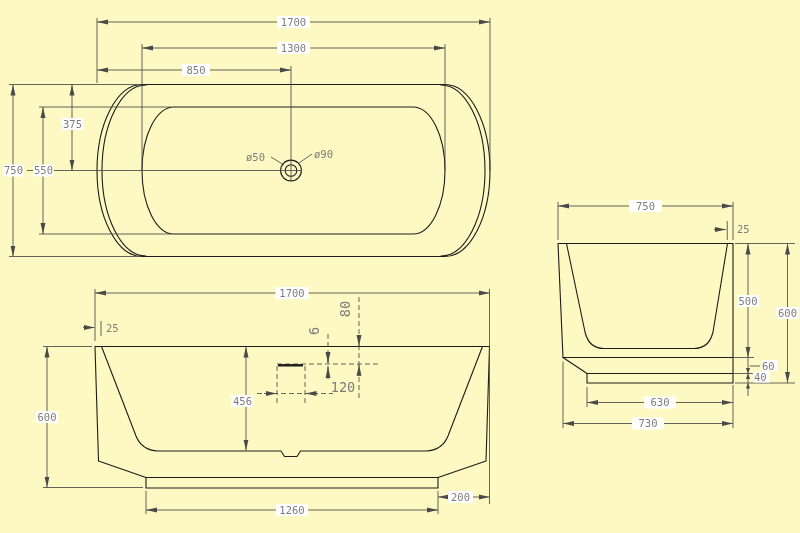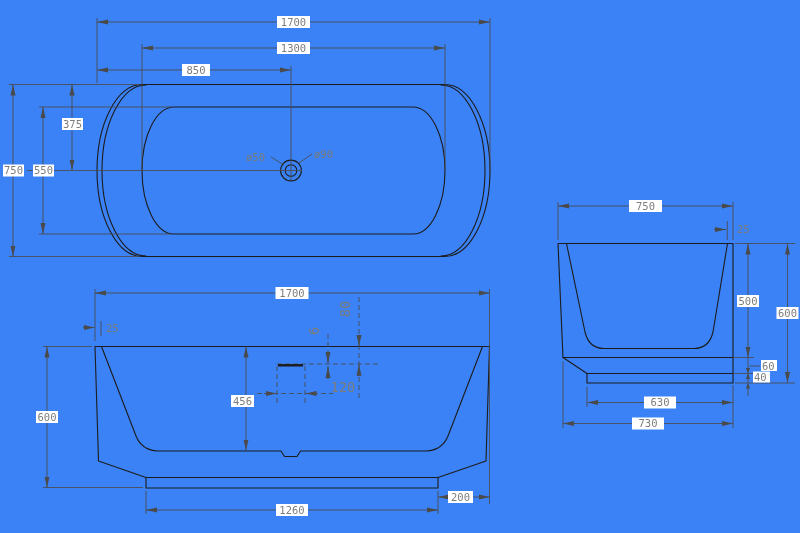--- a/index.html
+++ b/index.html
@@ -1,16 +1,16 @@
 <!DOCTYPE html>
 <html><head>
 <meta charset="utf-8">
 <style>
   html,body{margin:0;padding:0;background:#fff;}
-  .canvas{position:relative;width:800px;height:533px;background:#3b82f6;overflow:hidden;}
+  .canvas{position:relative;width:800px;height:533px;background:#fef9c3;overflow:hidden;}
   svg{display:block;}
   .out{stroke:#1c1c1c;stroke-width:1.1;fill:none;stroke-linejoin:round;stroke-linecap:round;}
   .dim{stroke:#4a4a4a;stroke-width:0.85;fill:none;}
   .dsh{stroke:#4a4a4a;stroke-width:0.85;fill:none;stroke-dasharray:5 3;}
   .bold{stroke:#1c1c1c;stroke-width:2.4;fill:none;}
   .lbl{font-family:"DejaVu Sans Mono","Liberation Mono",monospace;font-size:10.5px;fill:#7d7d7d;}
   .big{font-size:13.5px;}
   .bg{fill:#ffffff;stroke:none;}
   .mid{text-anchor:middle;}
 </style>

